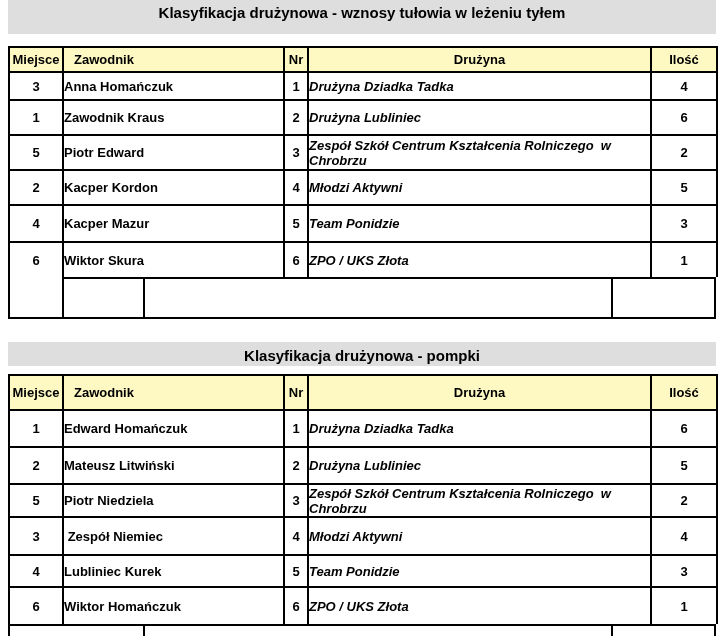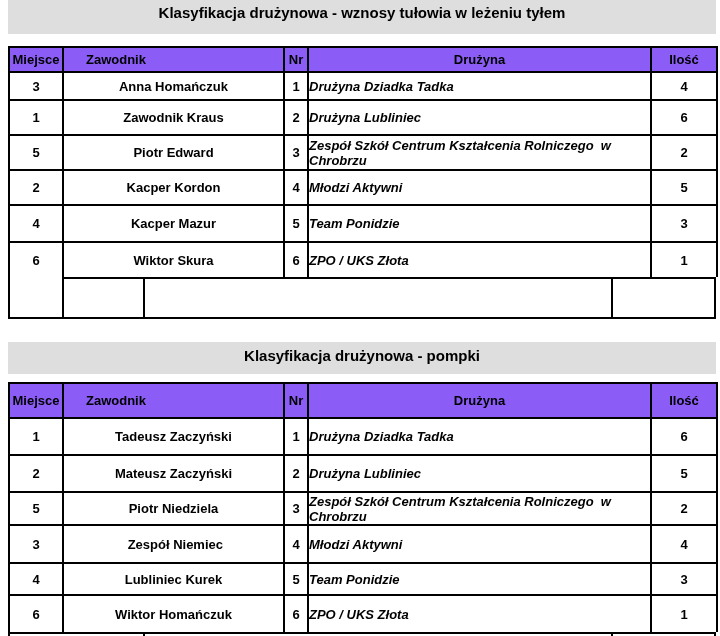--- a/index.html
+++ b/index.html
@@ -18,44 +18,44 @@
     background: #dedede;
     height: 34px;
     line-height: 26px;
     text-align: center;
     font-size: 15px;
     font-weight: bold;
     margin-bottom: 12px;
   }
   .title-bar.second {
     margin-top: 23px;
-    height: 32px;
+    height: 24px;
     line-height: 28px;
     margin-bottom: 8px;
   }
 
   table.results {
     border-collapse: collapse;
     table-layout: fixed;
     width: 708px;
     font-size: 13px;
     font-weight: bold;
   }
   table.results th, table.results td {
     border: 2px solid #000;
     padding: 0;
     vertical-align: middle;
     line-height: 15px;
     overflow: hidden;
   }
-  table.results thead th { background: #8b5cf6; text-align: center; }
-  table.results thead th.h-name { text-align: left; padding-left: 22px; }
+  table.results thead th { background: #fef9c3; text-align: center; }
+  table.results thead th.h-name { text-align: left; padding-left: 10px; }
 
   td.c-num  { text-align: center; }
-  td.c-name { text-align: center; padding-left: 11px; white-space: pre-wrap; }
+  td.c-name { text-align: left; padding-left: 11px; white-space: pre-wrap; }
   td.c-team { text-align: left; padding-left: 3px; padding-right: 3px; white-space: pre-wrap; font-style: italic; }
 
   
   #t1 thead tr { height: 25px; }
   #t1 tbody tr:nth-child(1) { height: 28px; }
   #t1 tbody tr:nth-child(2),
   #t1 tbody tr:nth-child(3),
   #t1 tbody tr:nth-child(4),
   #t1 tbody tr:nth-child(6) { height: 35px; }
   #t1 tbody tr:nth-child(5) { height: 37px; }
@@ -191,28 +191,28 @@
         <th>Miejsce</th>
         <th class="h-name">Zawodnik</th>
         <th>Nr</th>
         <th>Drużyna</th>
         <th>Ilość</th>
       </tr>
     </thead>
     <tbody>
       <tr>
         <td class="c-num">1</td>
-        <td class="c-name">Tadeusz Zaczyński</td>
+        <td class="c-name">Edward Homańczuk</td>
         <td class="c-num">1</td>
         <td class="c-team">Drużyna Dziadka Tadka</td>
         <td class="c-num">6</td>
       </tr>
       <tr>
         <td class="c-num">2</td>
-        <td class="c-name">Mateusz Zaczyński</td>
+        <td class="c-name">Mateusz Litwiński</td>
         <td class="c-num">2</td>
         <td class="c-team">Drużyna Lubliniec</td>
         <td class="c-num">5</td>
       </tr>
       <tr>
         <td class="c-num">5</td>
         <td class="c-name">Piotr Niedziela</td>
         <td class="c-num">3</td>
         <td class="c-team">Zespół Szkół Centrum Kształcenia Rolniczego  w Chrobrzu</td>
         <td class="c-num">2</td>

